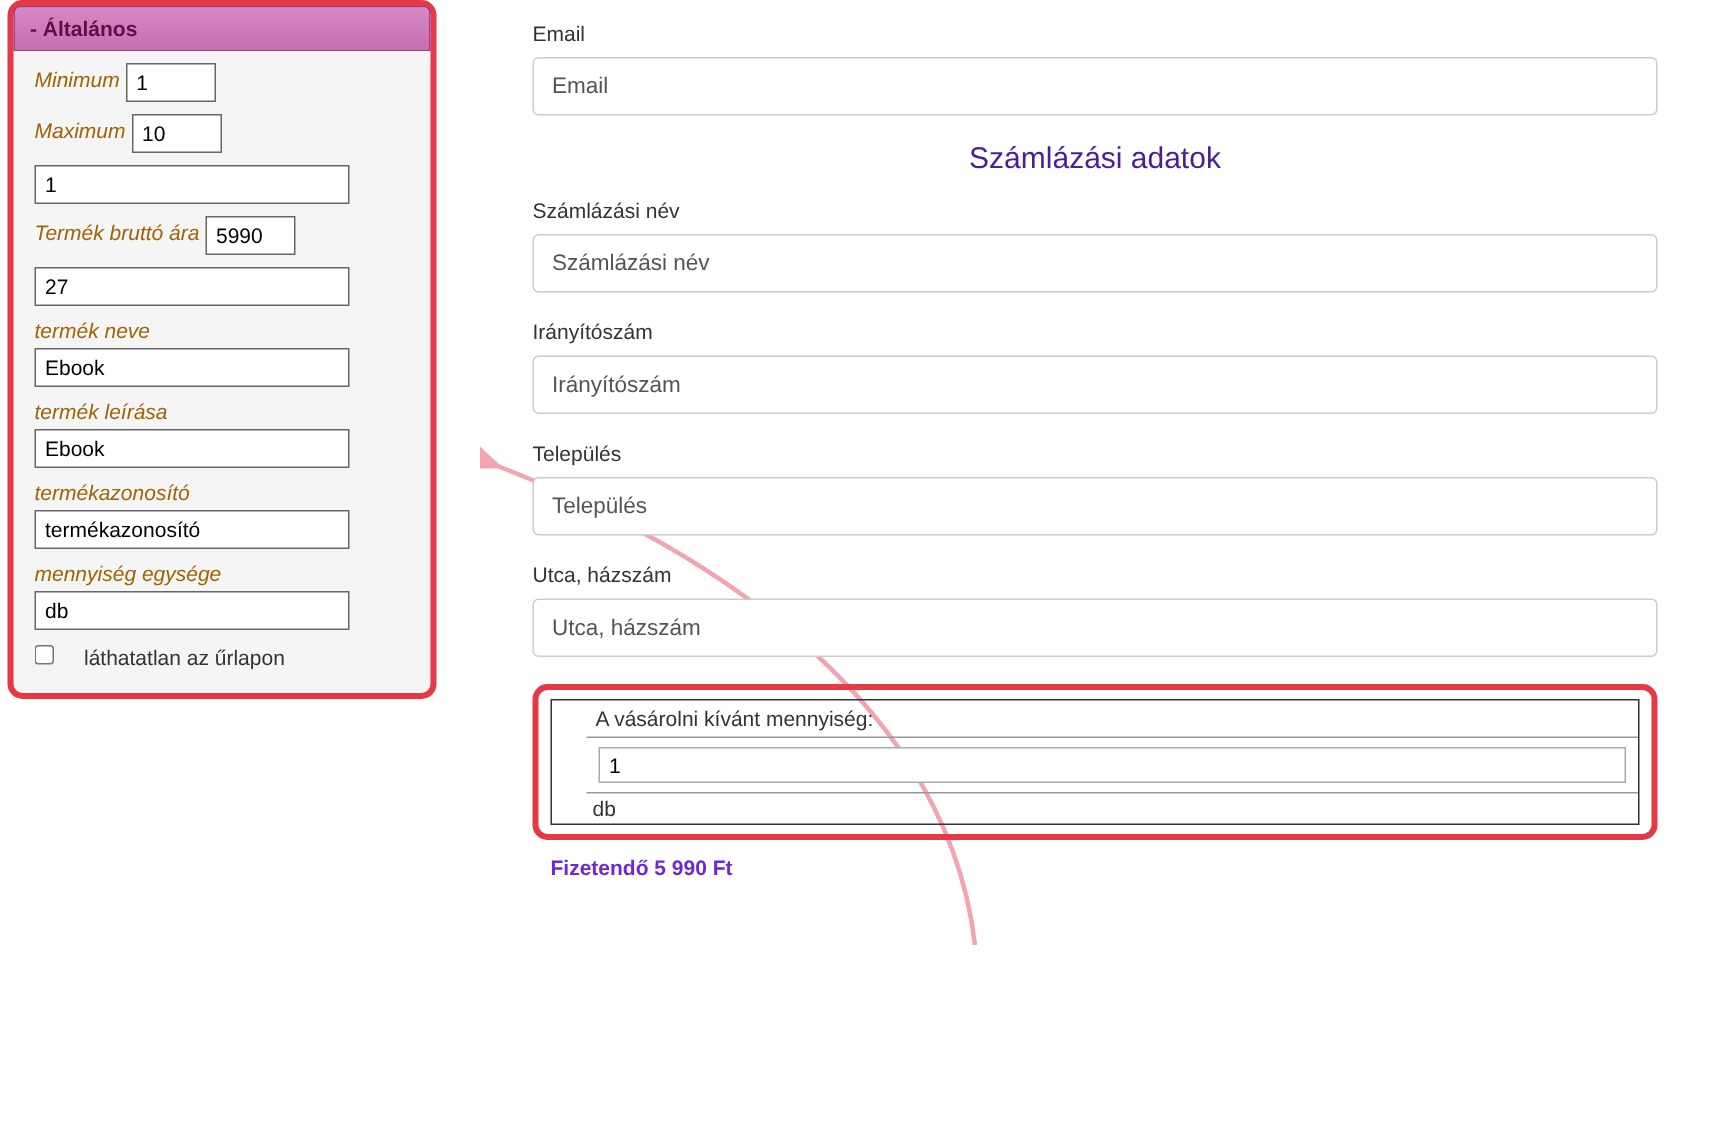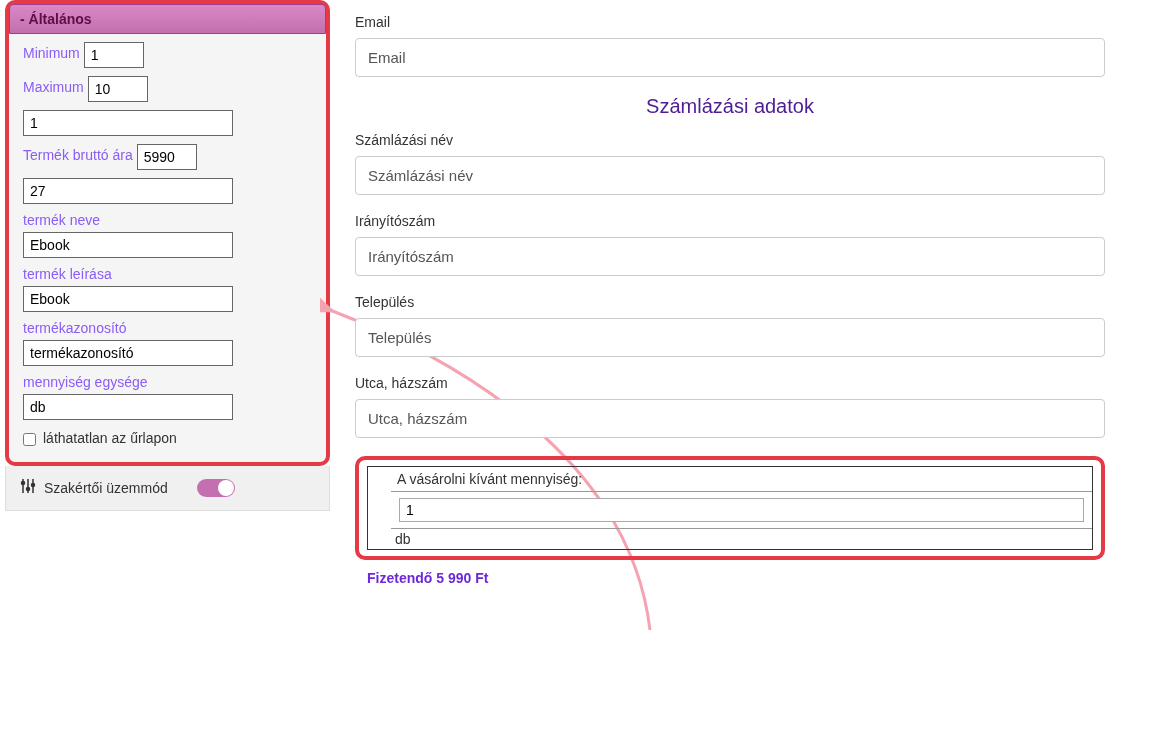--- a/index.html
+++ b/index.html
@@ -14,21 +14,21 @@
       background: #fff;
       width: 1156px;
       height: 756px;
       overflow: hidden;
       position: relative;
     }
     .left-panel {
       position: absolute;
       left: 5px;
       top: 0;
-      width: 325px;
+      width: 286px;
     }
     .section-header {
       background: linear-gradient(to bottom, #d987c5, #c470b0);
       color: #5d0e47;
       font-weight: bold;
       padding: 6px 10px;
       font-size: 14px;
       border: 1px solid #a03d8a;
       border-top-left-radius: 4px;
       border-top-right-radius: 4px;
@@ -46,43 +46,44 @@
       display: flex;
       align-items: center;
       gap: 4px;
     }
     .field-row.inline label {
       white-space: nowrap;
     }
     .field-row label {
       display: block;
       margin-bottom: 4px;
-      color: #8b5cf6;
+      color: #a16207;
+      font-style: italic;
     }
     .field-row input[type="text"] {
       border: 1px solid #666;
       padding: 4px 6px;
       font-size: 14px;
       width: 210px;
       background: #fff;
     }
     .field-row.inline input[type="text"] {
       width: 60px;
     }
     .field-row input.wide {
       width: 210px;
     }
     .field-row input.narrow {
       width: 54px;
     }
     .checkbox-row {
       margin: 10px 0 0 0;
       display: flex;
-      align-items: flex-end;
-      gap: 7px;
+      align-items: flex-start;
+      gap: 20px;
     }
     .expert-row {
       background: #f0f0f0;
       padding: 12px 14px;
       display: flex;
       align-items: center;
       gap: 8px;
       border: 1px solid #ddd;
       border-top: none;
       margin-top: 0;
@@ -248,36 +249,20 @@
       <label>mennyiség egysége</label>
       <input type="text" class="wide" value="db" style="">
     </div>
 
     <div class="checkbox-row">
       <input type="checkbox" style="">
       <label>láthatatlan az űrlapon</label>
     </div>
   </div>
 
-  <div class="expert-row">
-    <span class="sliders-icon">
-      <svg width="16" height="16" viewBox="0 0 16 16">
-          <g stroke="#333" stroke-width="1.5">
-            <line x1="3" y1="1" x2="3" y2="15"></line>
-            <line x1="8" y1="1" x2="8" y2="15"></line>
-            <line x1="13" y1="1" x2="13" y2="15"></line>
-            <circle cx="3" cy="5" r="1.5" fill="#333"></circle>
-            <circle cx="8" cy="11" r="1.5" fill="#333"></circle>
-            <circle cx="13" cy="7" r="1.5" fill="#333"></circle>
-          </g>
-        </svg>
-    </span>
-    <span>Szakértői üzemmód</span>
-    <div class="toggle" style="margin-left:auto;margin-right:80px;"></div>
-  </div>
 </div>
 
 <svg class="arrow-svg">
   <defs>
     <marker id="arrowhead" markerWidth="10" markerHeight="8" refX="2" refY="4" orient="auto">
       <polygon points="10 0, 0 4, 10 8" fill="#f5a3b0"></polygon>
     </marker>
   </defs>
   <path d="M 330 450 C 310 280, 140 180, 10 130" stroke="#f5a3b0" stroke-width="3" fill="none" marker-end="url(#arrowhead)"></path>
 </svg>

